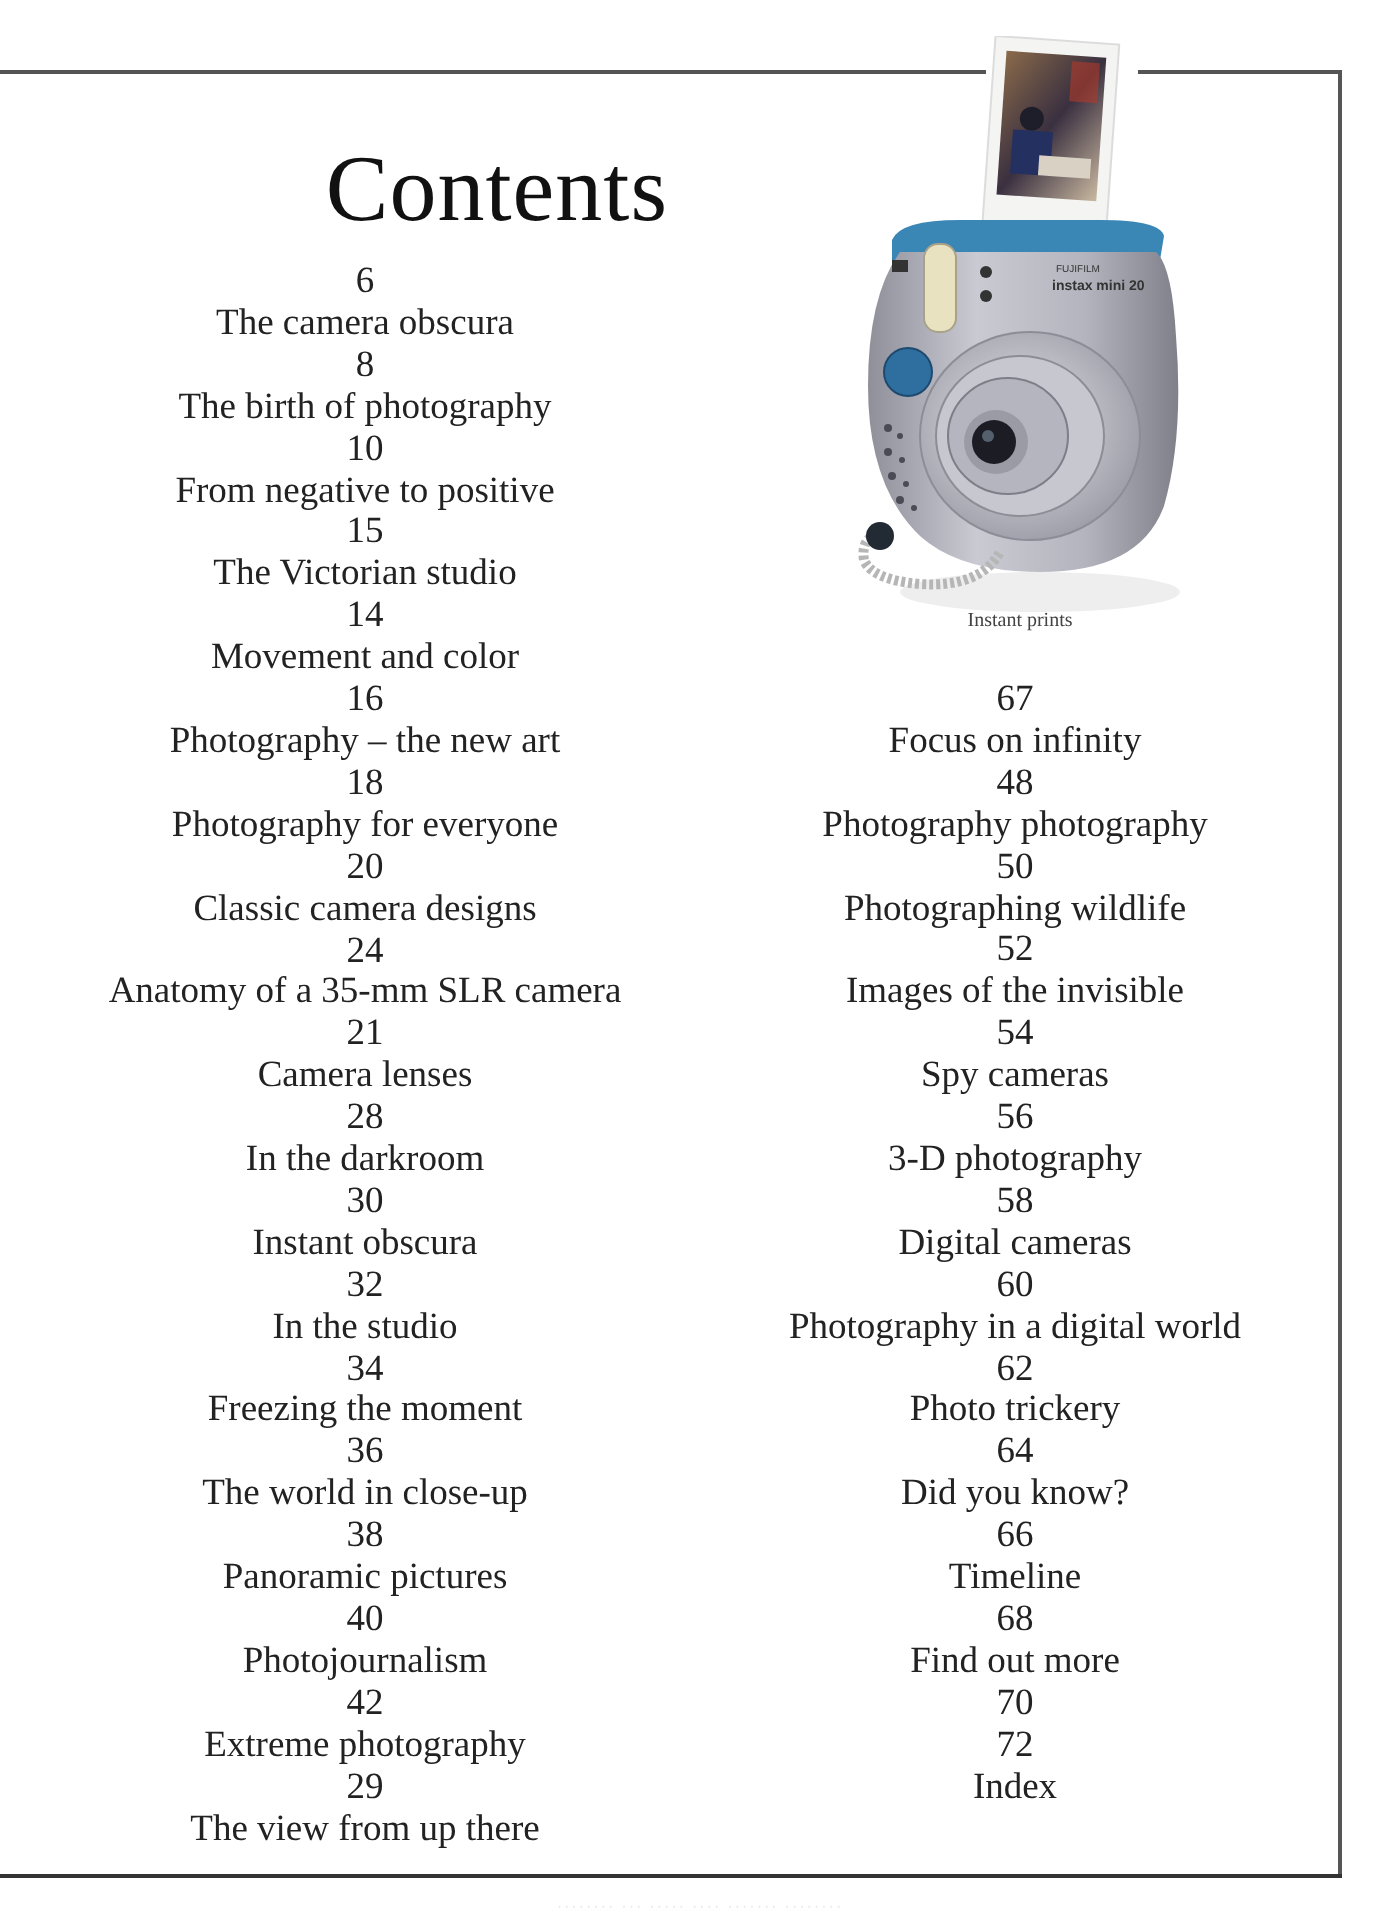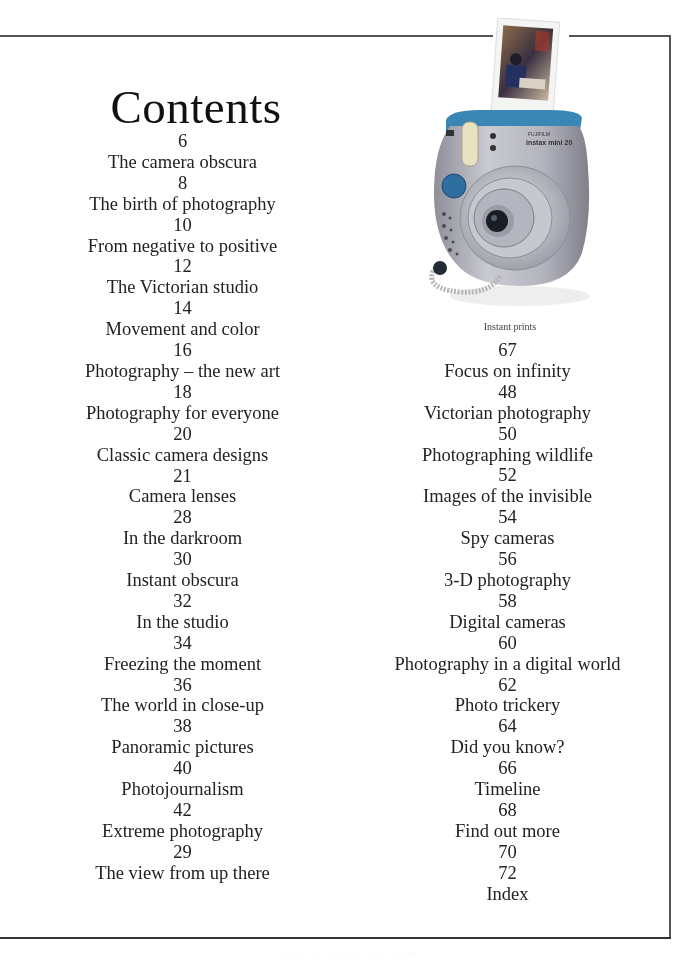--- a/index.html
+++ b/index.html
@@ -6,35 +6,35 @@
   body { width:700px; height:960px; position:relative; overflow:hidden;
          font-family:"DejaVu Serif","Liberation Serif",serif; color:#1a1a1a; }
 
   
   .line { position:absolute; background:#555555; }
   #top-line-left  { left:0; top:35px; width:493px; height:2px; }
   #top-line-right { left:569px; top:35px; width:102px; height:2px; }
   #right-line     { left:669px; top:35px; width:2px; height:904px; }
   #bottom-line    { left:0; top:937px; width:671px; height:2px; background:#333; }
 
-  #title { position:absolute; left:34px; width:300px; top:68px; text-align:center;
+  #title { position:absolute; left:34px; width:300px; top:68px; text-align:right;
            font-family:"Liberation Serif","DejaVu Serif",serif; font-size:47px; color:#111;
-           letter-spacing:0.5px; font-weight:normal; margin:12px; }
+           letter-spacing:0.5px; font-weight:normal; margin:0; }
 
   .col { position:absolute; text-align:center;
          font-family:"Liberation Serif","DejaVu Serif",serif; color:#222; }
   #col-left  { left:25px; width:315px; top:131px; }
   #col-right { left:365px; width:285px; top:340px; }
   .entry { display:block; }
   .pg, .tt { display:block; font-size:18.5px; line-height:20.9px; white-space:nowrap; }
 
   
   #camera-figure { position:absolute; left:420px; top:18px; width:180px; height:300px; }
   #caption { position:absolute; left:440px; top:305px; width:140px; text-align:center;
-             font-family:"Liberation Serif","DejaVu Serif",serif; font-size:10px; color:#444;margin-top:16px; }
+             font-family:"Liberation Serif","DejaVu Serif",serif; font-size:10px; color:#444; }
 
   #footer { position:absolute; left:0; top:949px; width:700px; text-align:center;
             font-family:"Liberation Serif",serif; font-size:8px; color:#e9e9e9; letter-spacing:1px; }
 </style>
 </head>
 <body>
 
 <div id="top-line-left" class="line"></div>
 <div id="top-line-right" class="line"></div>
 <div id="right-line" class="line"></div>
@@ -49,40 +49,44 @@
     </div>
     <div class="entry">
       <span class="pg">8</span>
       <span class="tt">The birth of photography</span>
     </div>
     <div class="entry">
       <span class="pg">10</span>
       <span class="tt">From negative to positive</span>
     </div>
     <div class="entry">
-      <span class="pg">12</span>
+      <span class="pg">15</span>
       <span class="tt">The Victorian studio</span>
     </div>
     <div class="entry">
       <span class="pg">14</span>
       <span class="tt">Movement and color</span>
     </div>
     <div class="entry">
       <span class="pg">16</span>
       <span class="tt">Photography – the new art</span>
     </div>
     <div class="entry">
       <span class="pg">18</span>
       <span class="tt">Photography for everyone</span>
     </div>
     <div class="entry">
       <span class="pg">20</span>
       <span class="tt">Classic camera designs</span>
     </div>
     <div class="entry">
+      <span class="pg">24</span>
+      <span class="tt">Anatomy of a 35-mm SLR camera</span>
+    </div>
+    <div class="entry">
       <span class="pg">21</span>
       <span class="tt">Camera lenses</span>
     </div>
     <div class="entry">
       <span class="pg">28</span>
       <span class="tt">In the darkroom</span>
     </div>
     <div class="entry">
       <span class="pg">30</span>
       <span class="tt">Instant obscura</span>
@@ -116,21 +120,21 @@
       <span class="tt">The view from up there</span>
     </div>
   </div>
 <div id="col-right" class="col">
     <div class="entry">
       <span class="pg">67</span>
       <span class="tt">Focus on infinity</span>
     </div>
     <div class="entry">
       <span class="pg">48</span>
-      <span class="tt">Victorian photography</span>
+      <span class="tt">Photography photography</span>
     </div>
     <div class="entry">
       <span class="pg">50</span>
       <span class="tt">Photographing wildlife</span>
     </div>
     <div class="entry">
       <span class="pg">52</span>
       <span class="tt">Images of the invisible</span>
     </div>
     <div class="entry">

